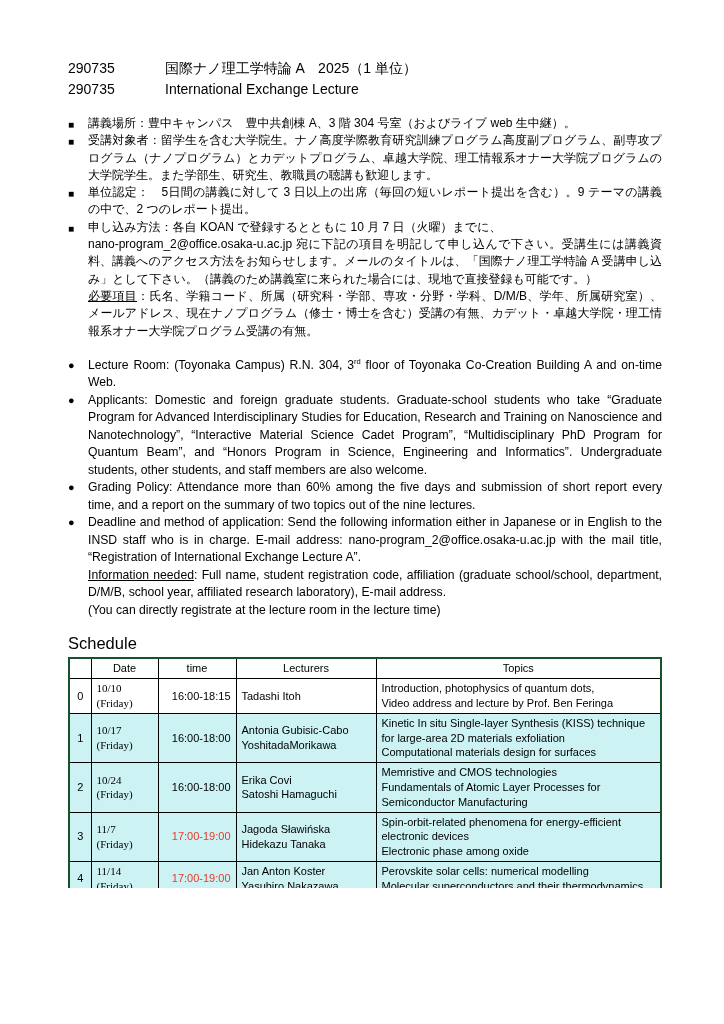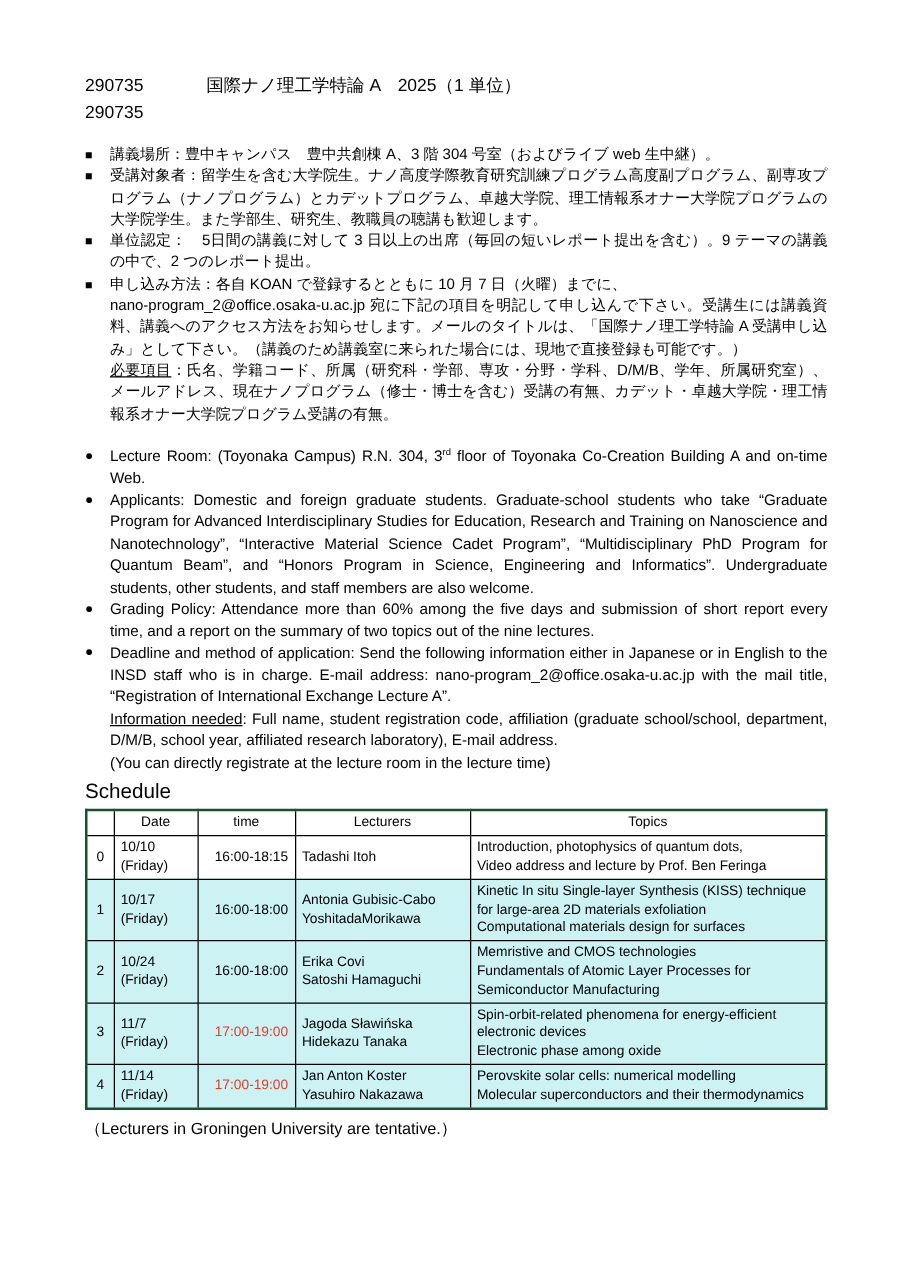--- a/index.html
+++ b/index.html
@@ -2,21 +2,21 @@
 <html><head>
 <meta charset="utf-8">
 <style>
   * { margin:0; padding:0; box-sizing:border-box; }
   html,body { background:#ffffff; }
   body {
     width:724px; height:1024px;
     font-family:"Liberation Sans","DejaVu Sans",sans-serif;
     color:#000;
   }
-  .page { width:724px; height:1024px; padding:58px 62px 0 68px; overflow:hidden; background:#fff; }
+  .page { width:724px; height:888px; padding:58px 62px 0 68px; overflow:hidden; background:#fff; }
 
   
   .hdr { font-size:14px; line-height:21px; }
   .hdr-row { display:flex; }
   .hdr-code { width:97px; flex:none; }
   .hdr-title { flex:1; }
 
   
   .intro {
     font-family:"Liberation Serif","DejaVu Serif",serif;
@@ -29,45 +29,46 @@
   .bullet .marker { position:absolute; left:0; top:0; }
   .jp-list { margin-top:15px; font-size:12px; line-height:17.3px; text-align:justify; }
   .jp-list .marker { font-size:10px; top:1px; }
   .en-list { margin-top:17px; font-size:12.2px; line-height:17.5px; text-align:justify; }
   .en-list .marker { font-size:11px; top:0px; }
   .seg-b { font-weight:normal; }
   .seg-u { text-decoration:underline; }
   sup { font-size:0.62em; line-height:0; }
 
   
-  .sched-h { margin-top:3px; font-size:16.5px; line-height:22px; font-weight:400; }
+  .sched-h { margin-top:13px; font-size:16.5px; line-height:22px; font-weight:400; }
   table.sched {
     border-collapse:collapse; width:100%; margin-top:3px;
     font-size:11px; line-height:14.8px; table-layout:fixed;
     border:2px solid #14532d;
   }
   .sched th, .sched td { border:1px solid #000; padding:2px 5px; vertical-align:middle; }
   .sched th { font-weight:400; text-align:center; height:20px; }
   .cell-no { text-align:center; }
-  .cell-date { padding-left:8px; }
+  .cell-date { padding-left:8px;font-family:Liberation Serif, serif; }
   .cell-time { text-align:right; }
   .footnote { margin-top:6px; font-size:13px; }
 </style>
 </head>
 <body>
 
 <div class="page">
 
   <div class="hdr">
     <div class="hdr-row">
       <span class="hdr-code">290735</span>
       <span class="hdr-title">国際ナノ理工学特論 A　2025（1 単位）</span>
     </div>
     <div class="hdr-row">
       <span class="hdr-code">290735</span>
+      <span class="hdr-title">International Exchange Lecture</span>
     </div>
     <div class="hdr-row">
       <span class="hdr-code"></span>
     </div>
   </div>
 
 
   <div class="blist jp-list" id="jp-bullets">
       <div class="bullet">
         <span class="marker">■</span>

